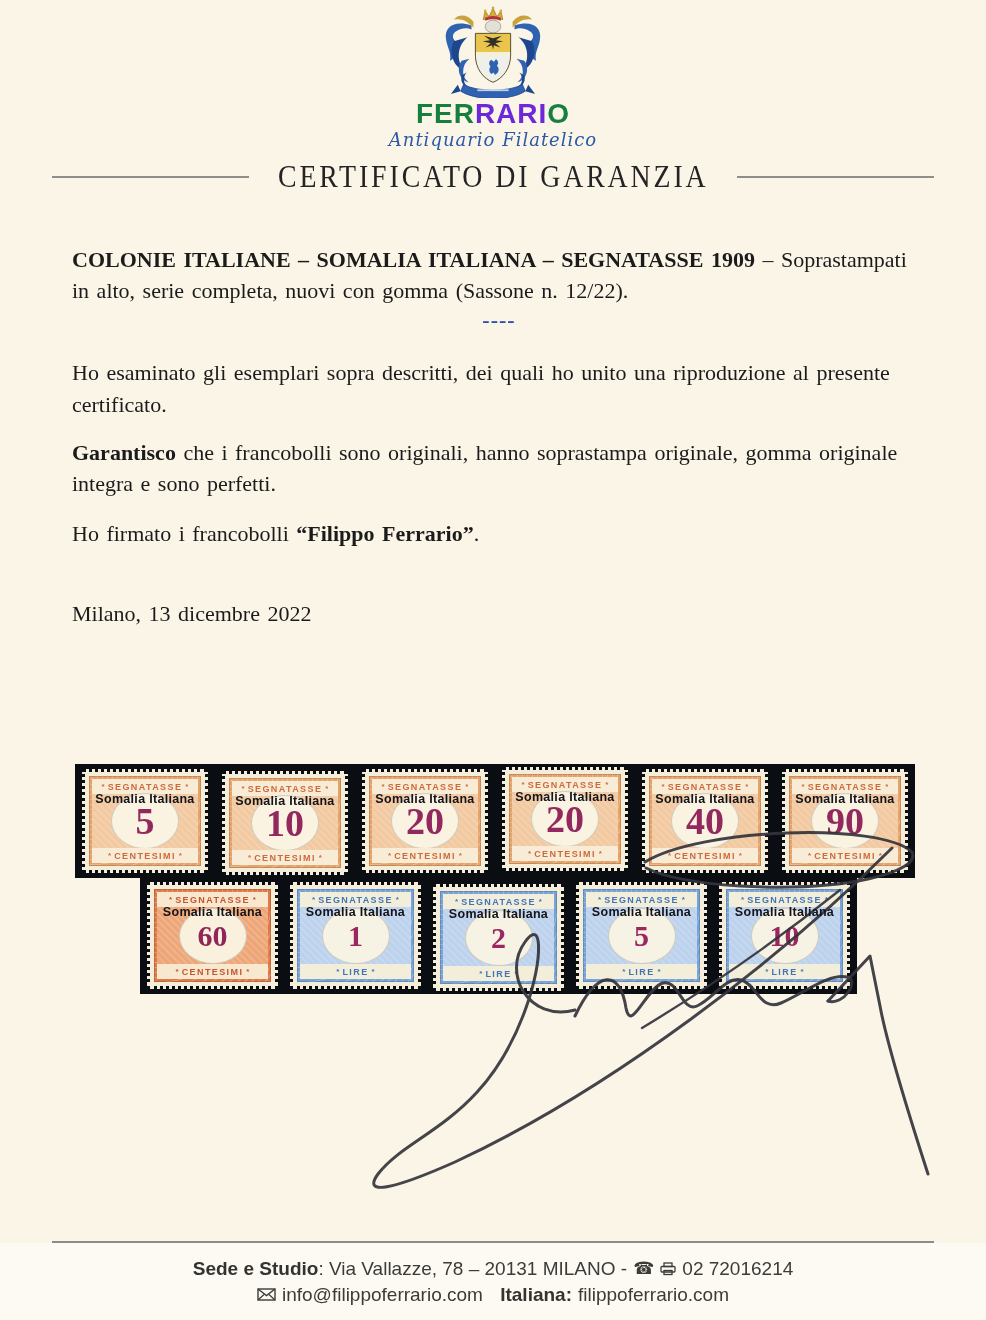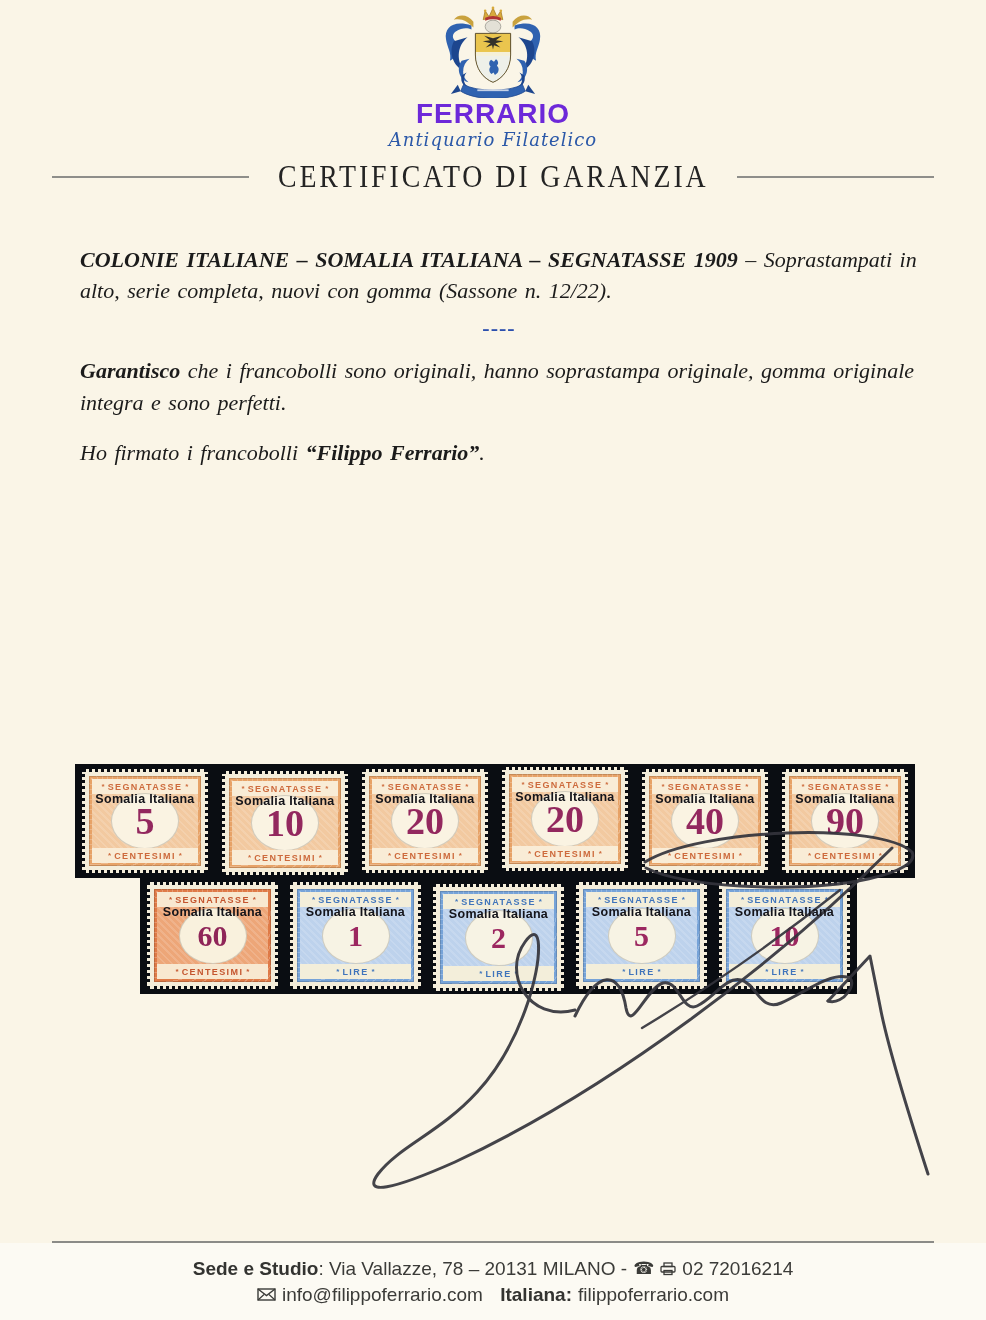--- a/index.html
+++ b/index.html
@@ -5,32 +5,32 @@
   html,body{margin:0;padding:0;}
   body{
     width:986px;height:1320px;position:relative;overflow:hidden;
     background:#faf5e7;
     font-family:"Liberation Serif",serif;color:#1b1b1b;
   }
   
   .header{position:absolute;top:4px;left:0;width:100%;text-align:center;}
   .crest{display:block;margin:0 auto;}
   .brand{font-family:"Liberation Sans",sans-serif;font-weight:bold;font-size:28px;letter-spacing:1px;line-height:1;margin-top:2px;}
-  .brand .b-blue{color:#6d28d9;}
+  .brand .b-blue{color:#15803d;}
   .brand .b-gold{color:#6d28d9;}
   .brand-sub{font-style:italic;font-size:18px;color:#2b58a8;margin-top:1px;letter-spacing:1px;font-family:"DejaVu Serif",serif;}
   
   .title-row{position:absolute;top:160px;left:52px;right:52px;display:flex;align-items:center;gap:20px;}
   .rule{flex:1;height:2px;background:#8e8e8a;}
   .cert-title{font-size:29px;letter-spacing:3px;white-space:nowrap;color:#242424;transform:scale(0.96,1.08);}
   
   .content{position:absolute;top:244px;left:68px;width:862px;font-size:22px;line-height:1.42;word-spacing:2px;}
   .content b{font-weight:bold;}
   .dash-divider{text-align:center;color:#2b4fae;font-weight:bold;font-size:22px;letter-spacing:1px;line-height:0.9;margin:4px 0 0 0;}
-  p{margin:12px;font-style:italic;}
+  p{margin:4px;}
   .p-desc{margin-top:0;}
   .p-examined{margin-top:27px;}
   .p-guarantee{margin-top:17px;}
   .p-signed{margin-top:19px;}
   .p-date{margin-top:49px;}
   
   .stamp-block{position:absolute;top:760px;left:0;width:986px;height:420px;}
   .strip{position:absolute;display:flex;align-items:center;padding:5px 7px;}
   .strip1{left:75px;top:4px;gap:14px;}
   .strip2{left:140px;top:117px;gap:12px;}
@@ -112,22 +112,24 @@
 
 <div class="title-row">
   <div class="rule"></div>
   <div class="cert-title">CERTIFICATO DI GARANZIA</div>
   <div class="rule"></div>
 </div>
 
 <div class="content">
   <p class="p-desc"><b>COLONIE ITALIANE – SOMALIA ITALIANA – SEGNATASSE 1909</b><span> – Soprastampati in alto, serie completa, nuovi con gomma (Sassone n. 12/22).</span></p>
   <div class="dash-divider">----</div>
+  <p class="p-examined">Ho esaminato gli esemplari sopra descritti, dei quali ho unito una riproduzione al presente certificato.</p>
   <p class="p-guarantee"><b>Garantisco</b><span> che i francobolli sono originali, hanno soprastampa originale, gomma originale integra e sono perfetti.</span></p>
   <p class="p-signed"><span>Ho firmato i francobolli </span><b>“Filippo Ferrario”</b><span>.</span></p>
+  <p class="p-date">Milano, 13 dicembre 2022</p>
 </div>
 
 <div class="stamp-block">
   <div class="strip strip1" id="strip1" style="background: rgb(10, 13, 18);">
   <div class="stamp" style="--frame: #e7a267; --center: #f2c9a0; --band: #f9ecd6; --ink: #cd6a3c; --numeral: #93285e; --oval: #faf3e2;">
     <div class="stamp-art">
       <div class="band band-top">
             <span class="orn">*</span>
             <span class="lbl">SEGNATASSE</span>
             <span class="orn">*</span>

